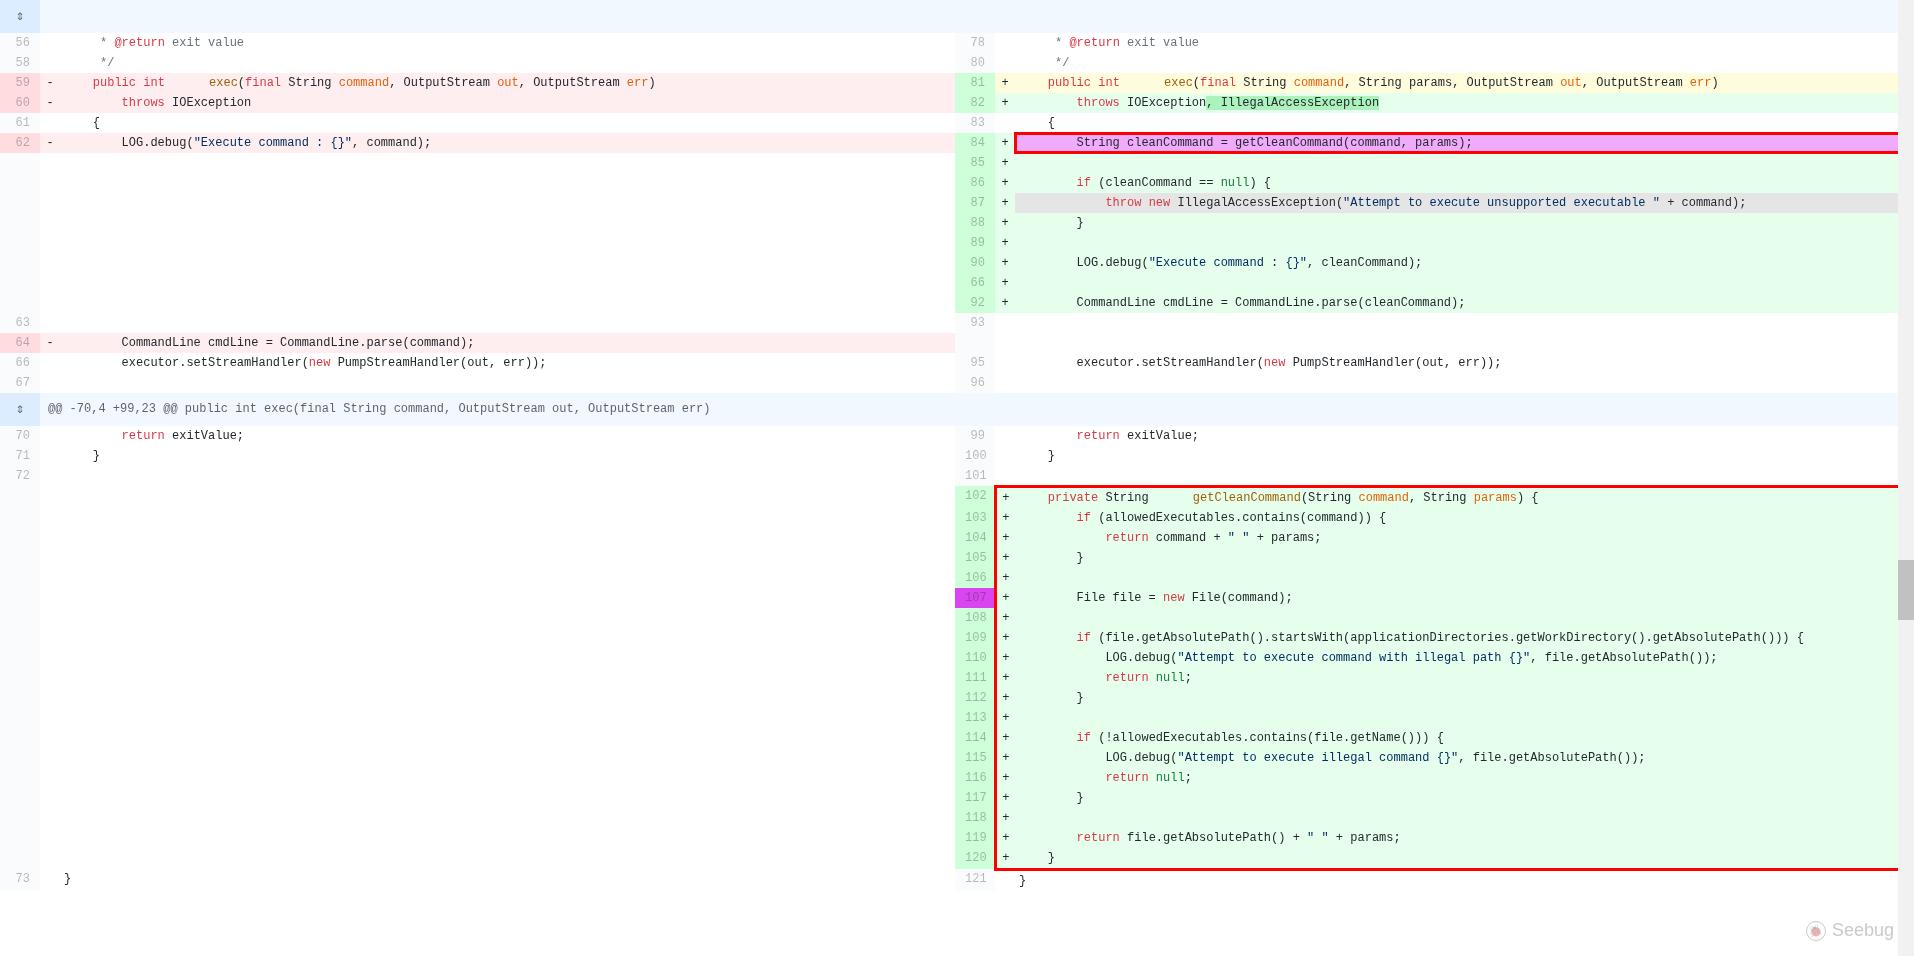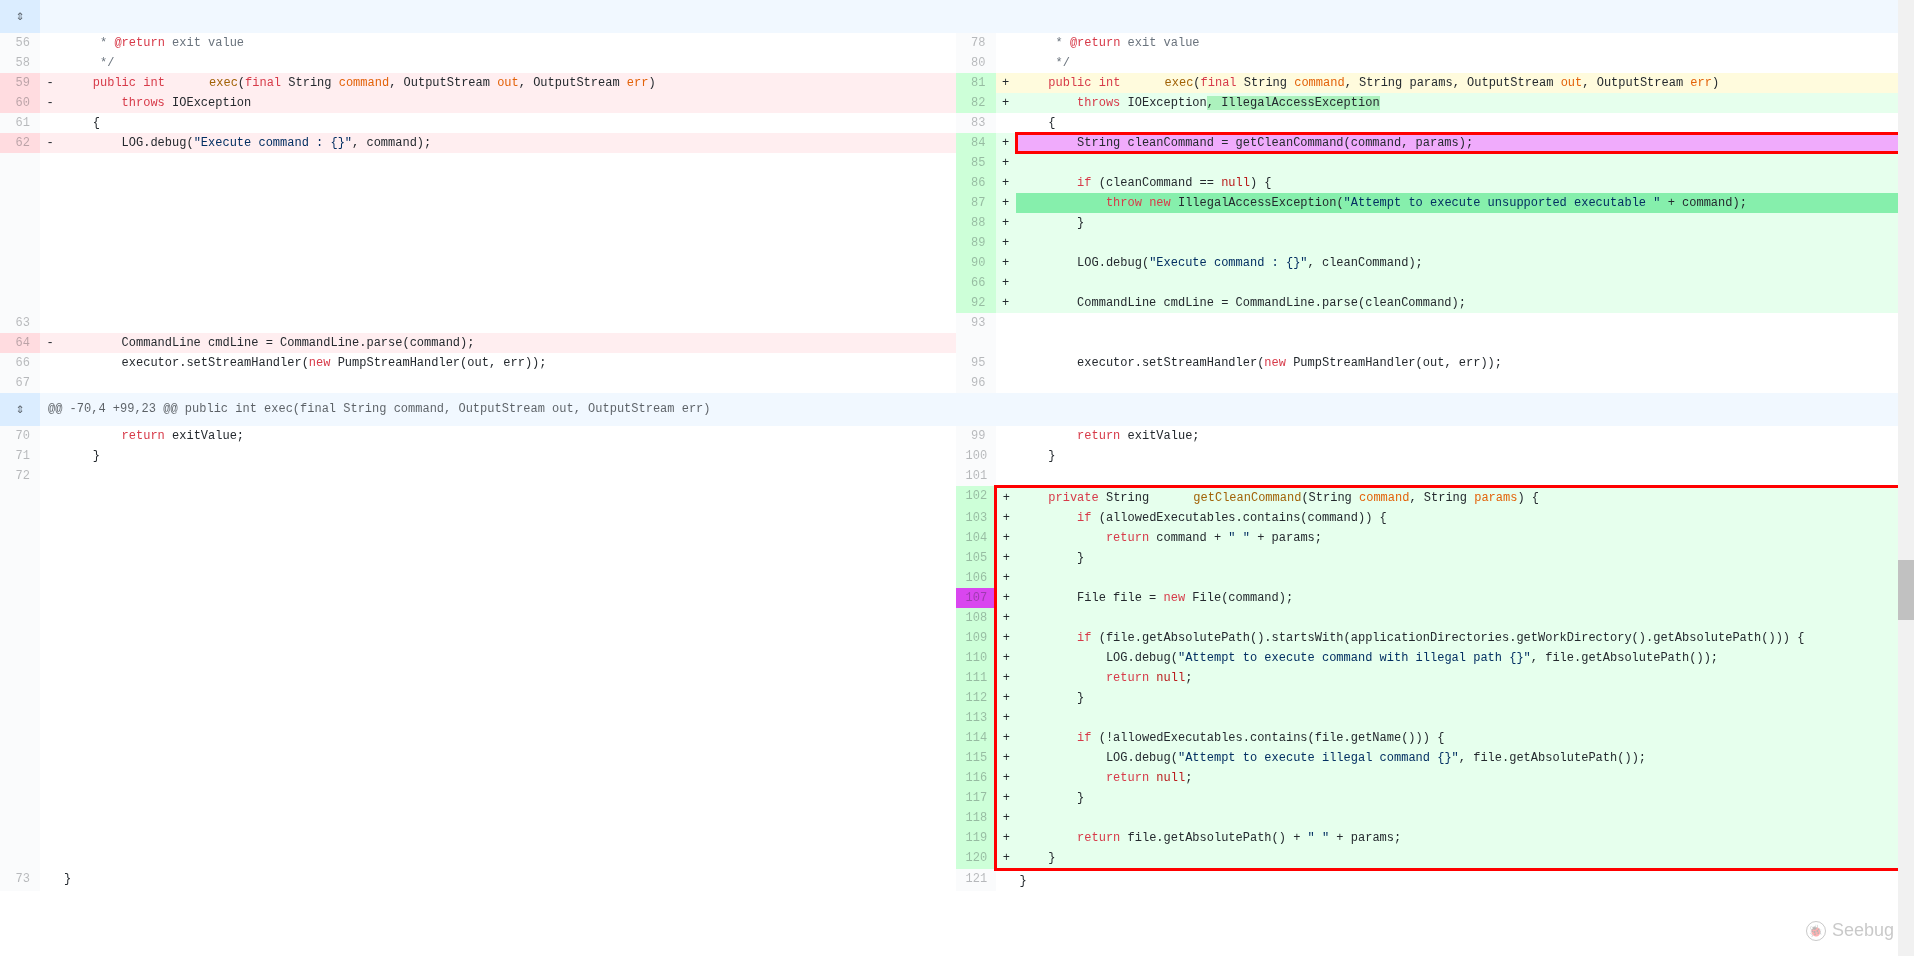--- a/index.html
+++ b/index.html
@@ -53,21 +53,21 @@
   text-align:center;
   padding:0;
 }
 .expand-icon{display:inline-block;color:#586069;font-size:14px;}
 
 .k-keyword { color: #d73a49; }
 .k-string { color: #032f62; }
 .k-method { color: #a16207; margin-left: 37px; }
 .k-param { color: #e36209; }
 .k-comment { color: #6a737d; }
-.k-type { color: #b91c1c; }
+.k-type { color: #15803d; }
 
 .highlight-inline { background: #acf2bd; }
 
 .redbox {
   outline: 3px solid red;
   outline-offset: -2px;
 }
 
 .watermark {
   position: fixed;
@@ -176,21 +176,21 @@
 <td class="line-num" style="background:#cdffd8">86</td>
 <td class="sign-col" style="background:#e6ffed">+</td>
 <td class="code-col" style="background:#e6ffed">        <span class="k-keyword">if</span> (cleanCommand == <span class="k-type">null</span>) {</td>
 </tr>
 <tr>
 <td class="line-num"></td>
           <td class="sign-col"></td>
           <td class="code-col"></td>
 <td class="line-num" style="background:#cdffd8">87</td>
 <td class="sign-col" style="background:#e6ffed">+</td>
-<td class="code-col" style="background:#86efac">            <span class="k-keyword">throw</span> <span class="k-keyword">new</span> IllegalAccessException(<span class="k-string">"Attempt to execute unsupported executable "</span> + command);</td>
+<td class="code-col" style="background:#e5e5e5">            <span class="k-keyword">throw</span> <span class="k-keyword">new</span> IllegalAccessException(<span class="k-string">"Attempt to execute unsupported executable "</span> + command);</td>
 </tr>
 <tr>
 <td class="line-num"></td>
           <td class="sign-col"></td>
           <td class="code-col"></td>
 <td class="line-num" style="background:#cdffd8">88</td>
 <td class="sign-col" style="background:#e6ffed">+</td>
 <td class="code-col" style="background:#e6ffed">        }</td>
 </tr>
 <tr>
@@ -294,21 +294,21 @@
           <td class="sign-col"></td>
 <td class="code-col"></td>
 </tr>
 
 <tr>
 <td class="line-num"></td>
           <td class="sign-col"></td>
           <td class="code-col"></td>
 <td class="line-num" style="background:#cdffd8">102</td>
 <td class="sign-col redbox" style="background:#e6ffed;outline:none;border-top:3px solid red;border-left:3px solid red">+</td>
-<td class="code-col" style="background:#e6ffed;border-top:3px solid red;border-right:5px solid #ef4444">    <span class="k-keyword">private</span> String <span class="k-method">getCleanCommand</span>(String <span class="k-param">command</span>, String <span class="k-param">params</span>) {</td>
+<td class="code-col" style="background:#e6ffed;border-top:3px solid red;border-right:8px solid #ef4444">    <span class="k-keyword">private</span> String <span class="k-method">getCleanCommand</span>(String <span class="k-param">command</span>, String <span class="k-param">params</span>) {</td>
 </tr>
 <tr>
 <td class="line-num"></td>
           <td class="sign-col"></td>
           <td class="code-col"></td>
 <td class="line-num" style="background:#cdffd8">103</td>
 <td class="sign-col" style="background:#e6ffed;border-left:3px solid red">+</td>
 <td class="code-col" style="background:#e6ffed;border-right:6px solid #4d7c0f">        <span class="k-keyword">if</span> (allowedExecutables.contains(command)) {</td>
 </tr>
 <tr>

